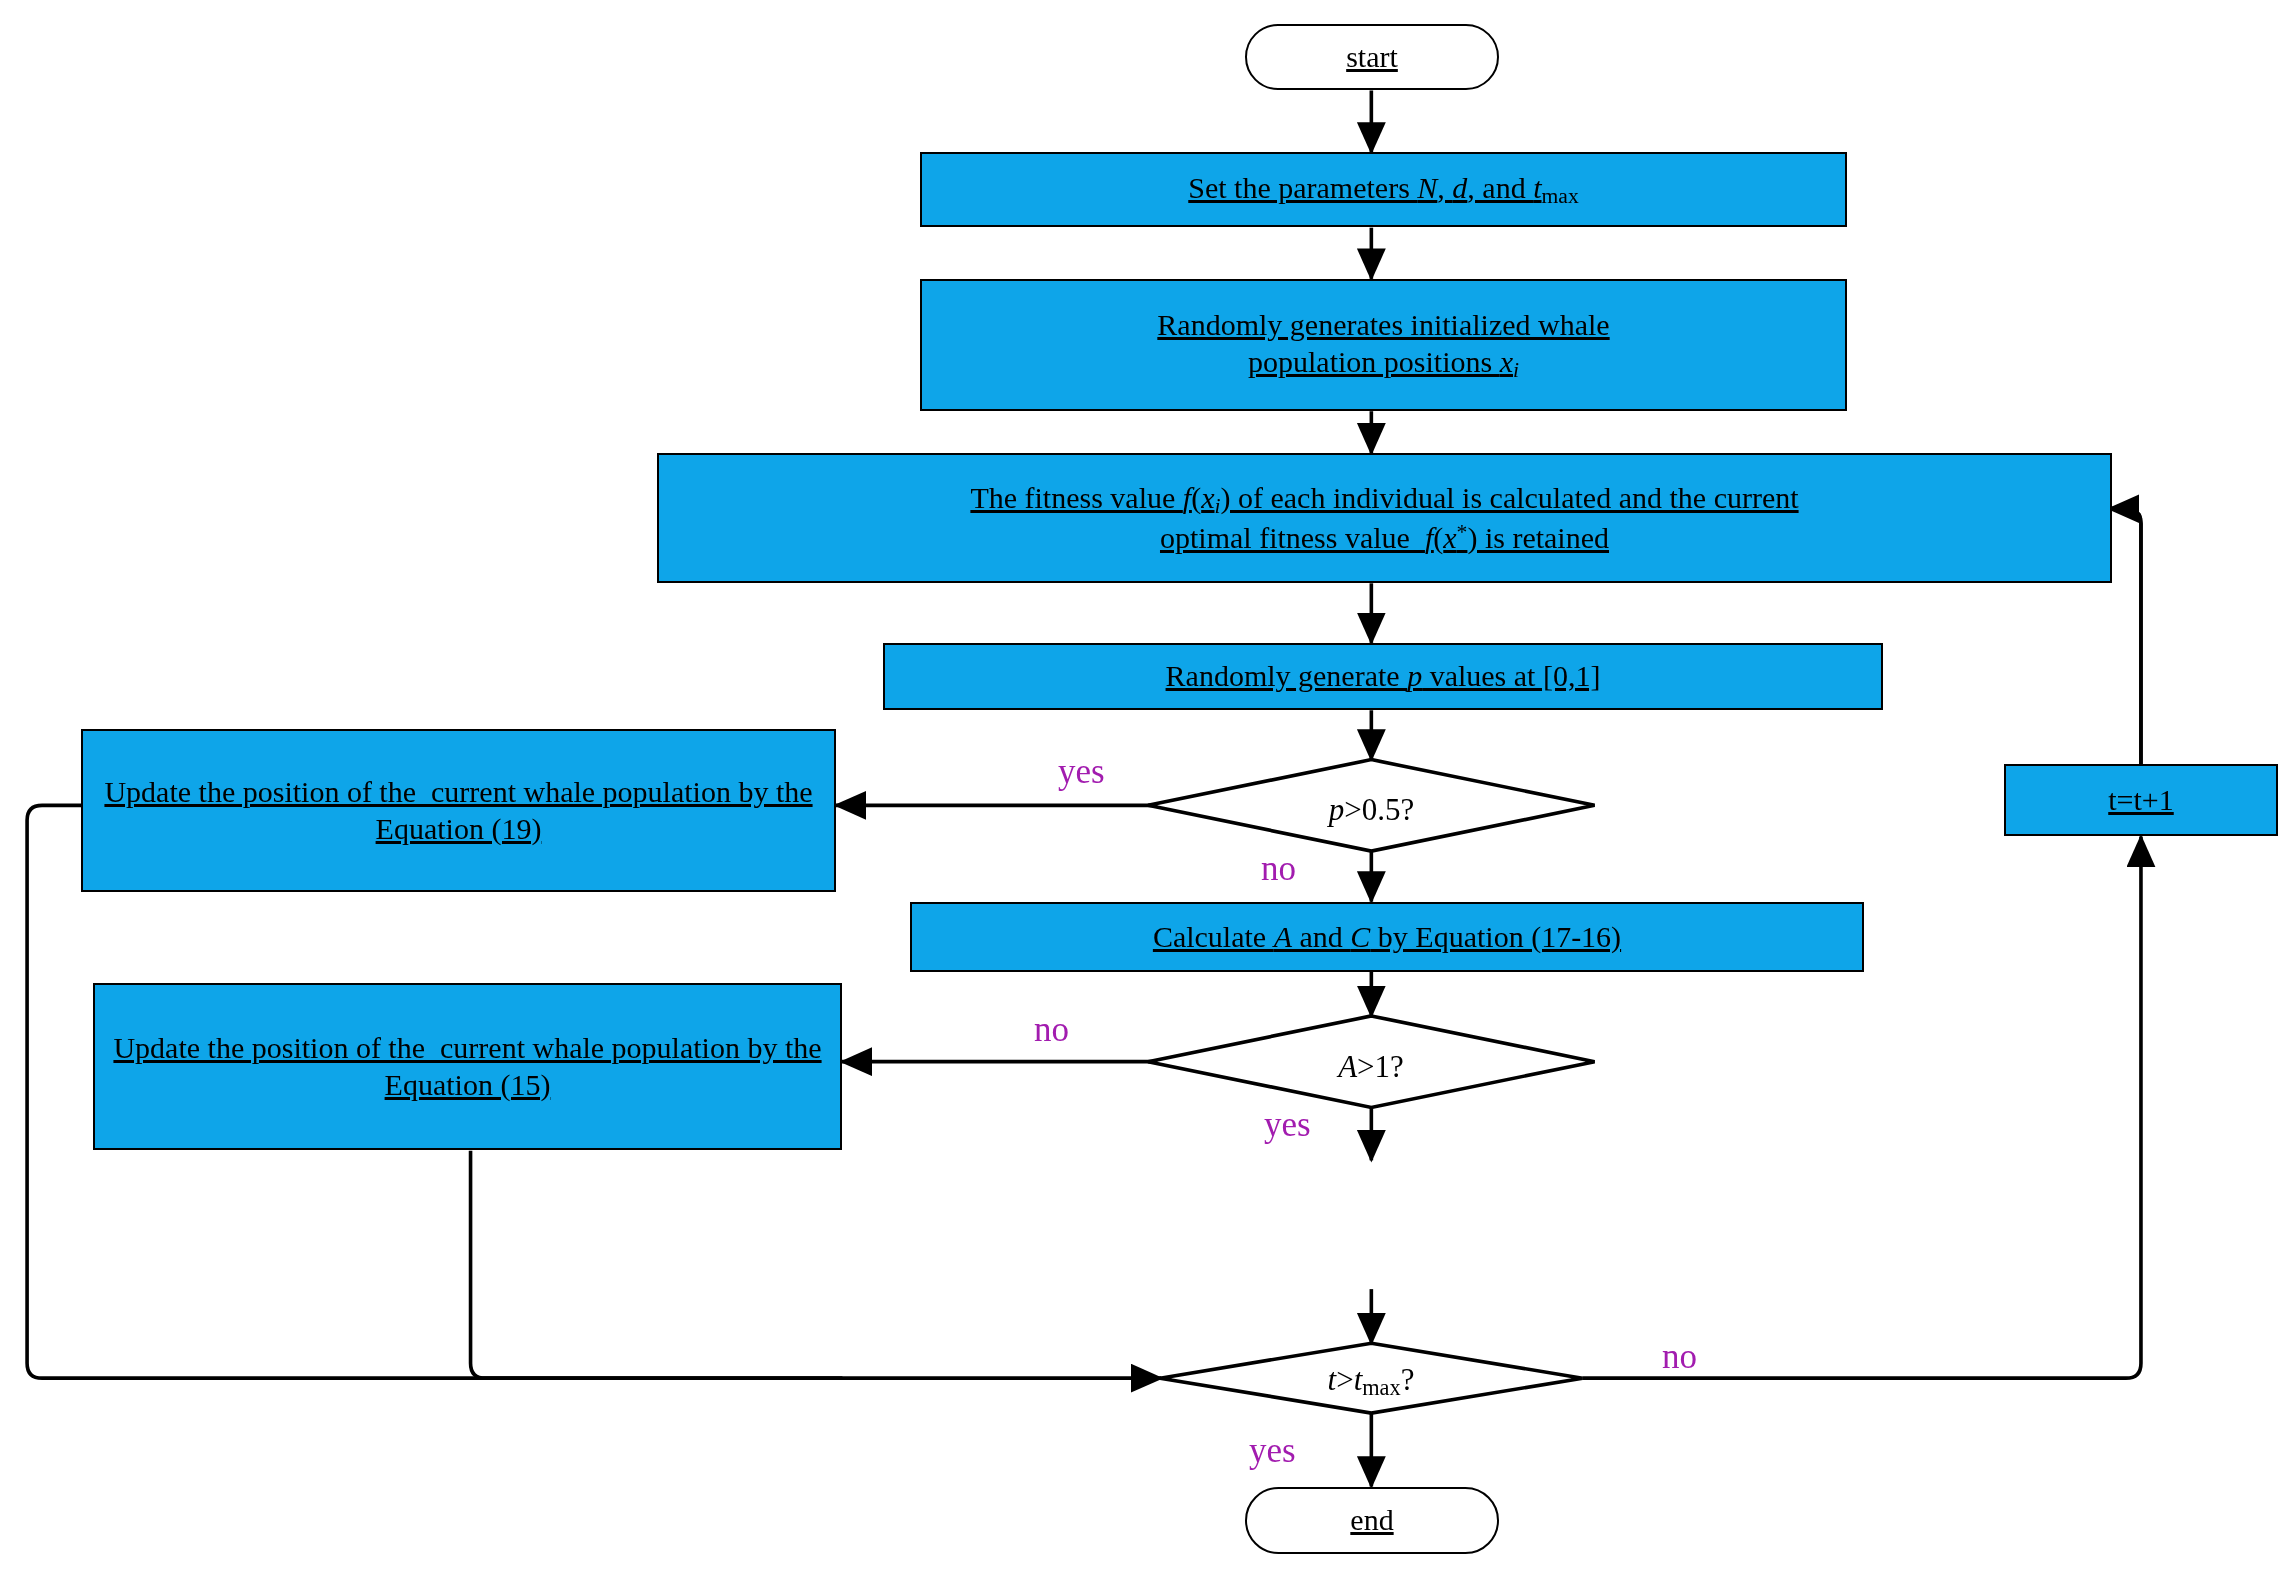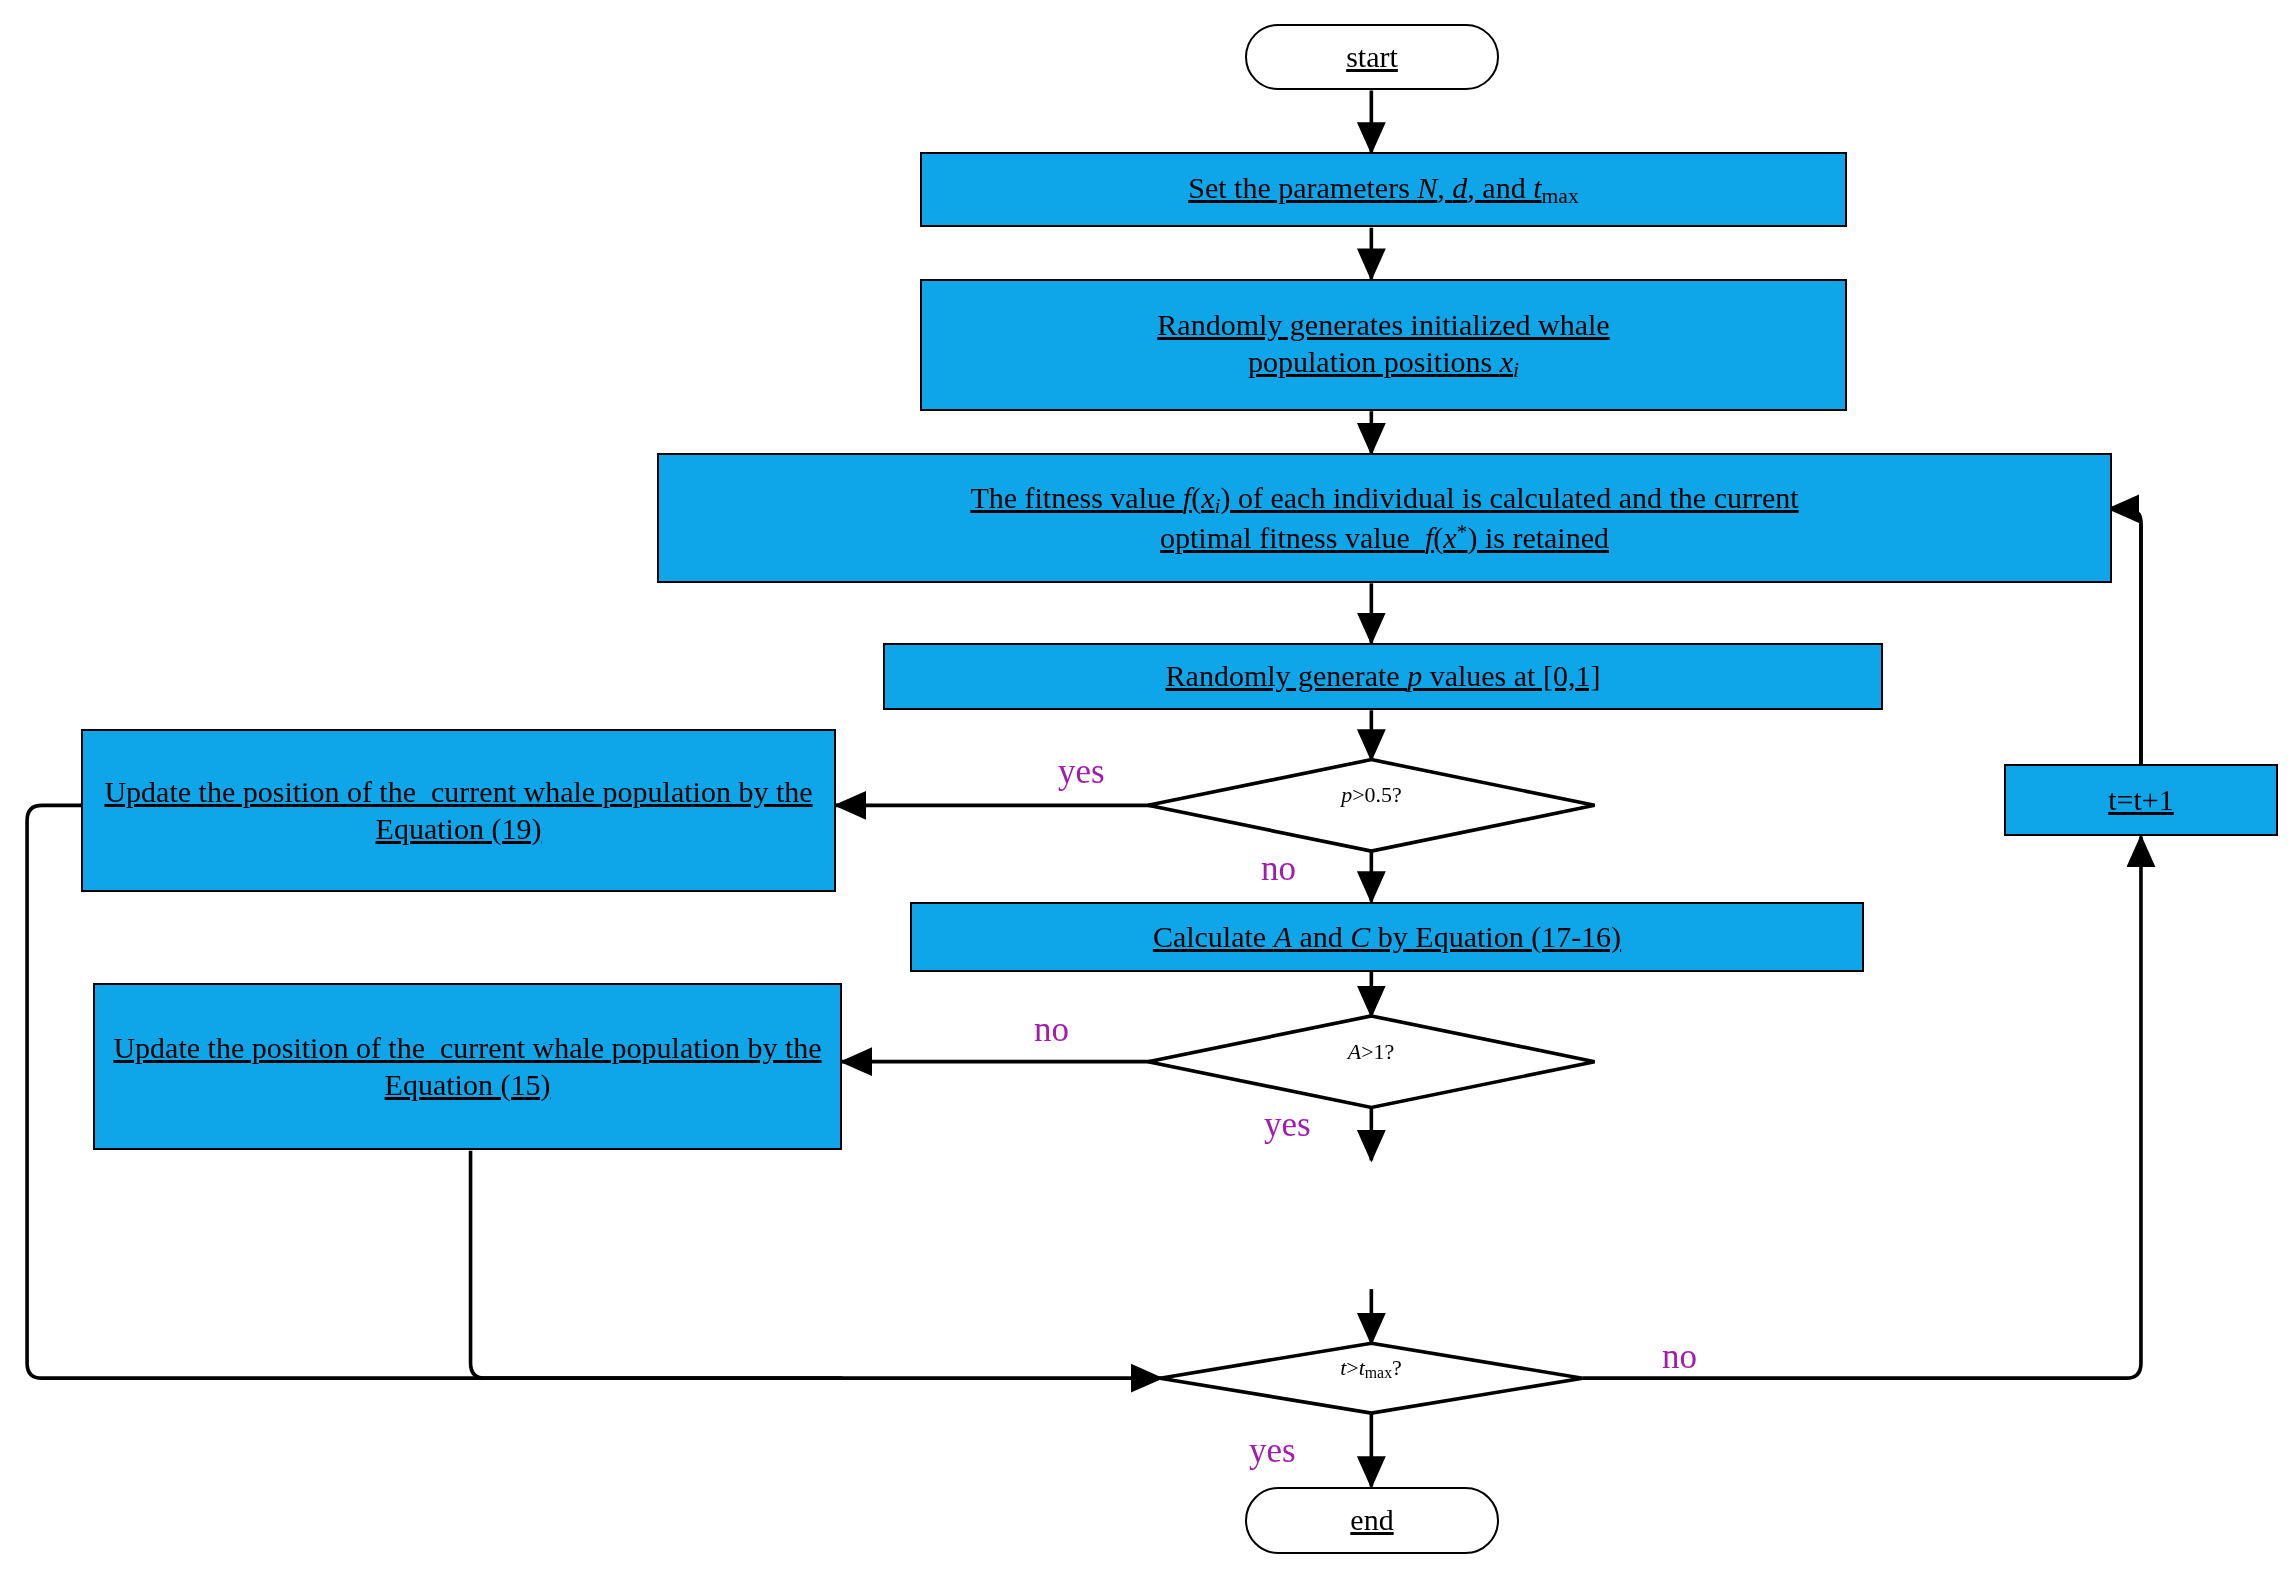--- a/index.html
+++ b/index.html
@@ -23,22 +23,22 @@
   .node .txt{display:block;width:100%;padding:0 10.8px;box-sizing:border-box;text-decoration:underline;}
   .term{
     border:2.4px solid #000;border-radius:601px;background:#fff;
     font-size:30px;
   }
   .proc{
     border:2.4px solid #000;background:#0ea5e9;
     font-size:30px;
   }
   .dec-label{
-    position:absolute;font-size:22px;color:#000;white-space:nowrap;
-    display:flex;align-items:flex-start;justify-content:center;
+    position:absolute;font-size:31px;color:#000;white-space:nowrap;
+    display:flex;align-items:flex-end;justify-content:center;
   }
   .edge-label{
     position:absolute;font-size:35px;color:#a21caf;white-space:nowrap;
   }
   i.v{font-style:italic;}
   sub{font-size:0.72em;vertical-align:-0.22em;font-style:normal;}
   sup{font-size:0.72em;vertical-align:0.42em;font-style:normal;}
 </style>
 </head>
 <body>

